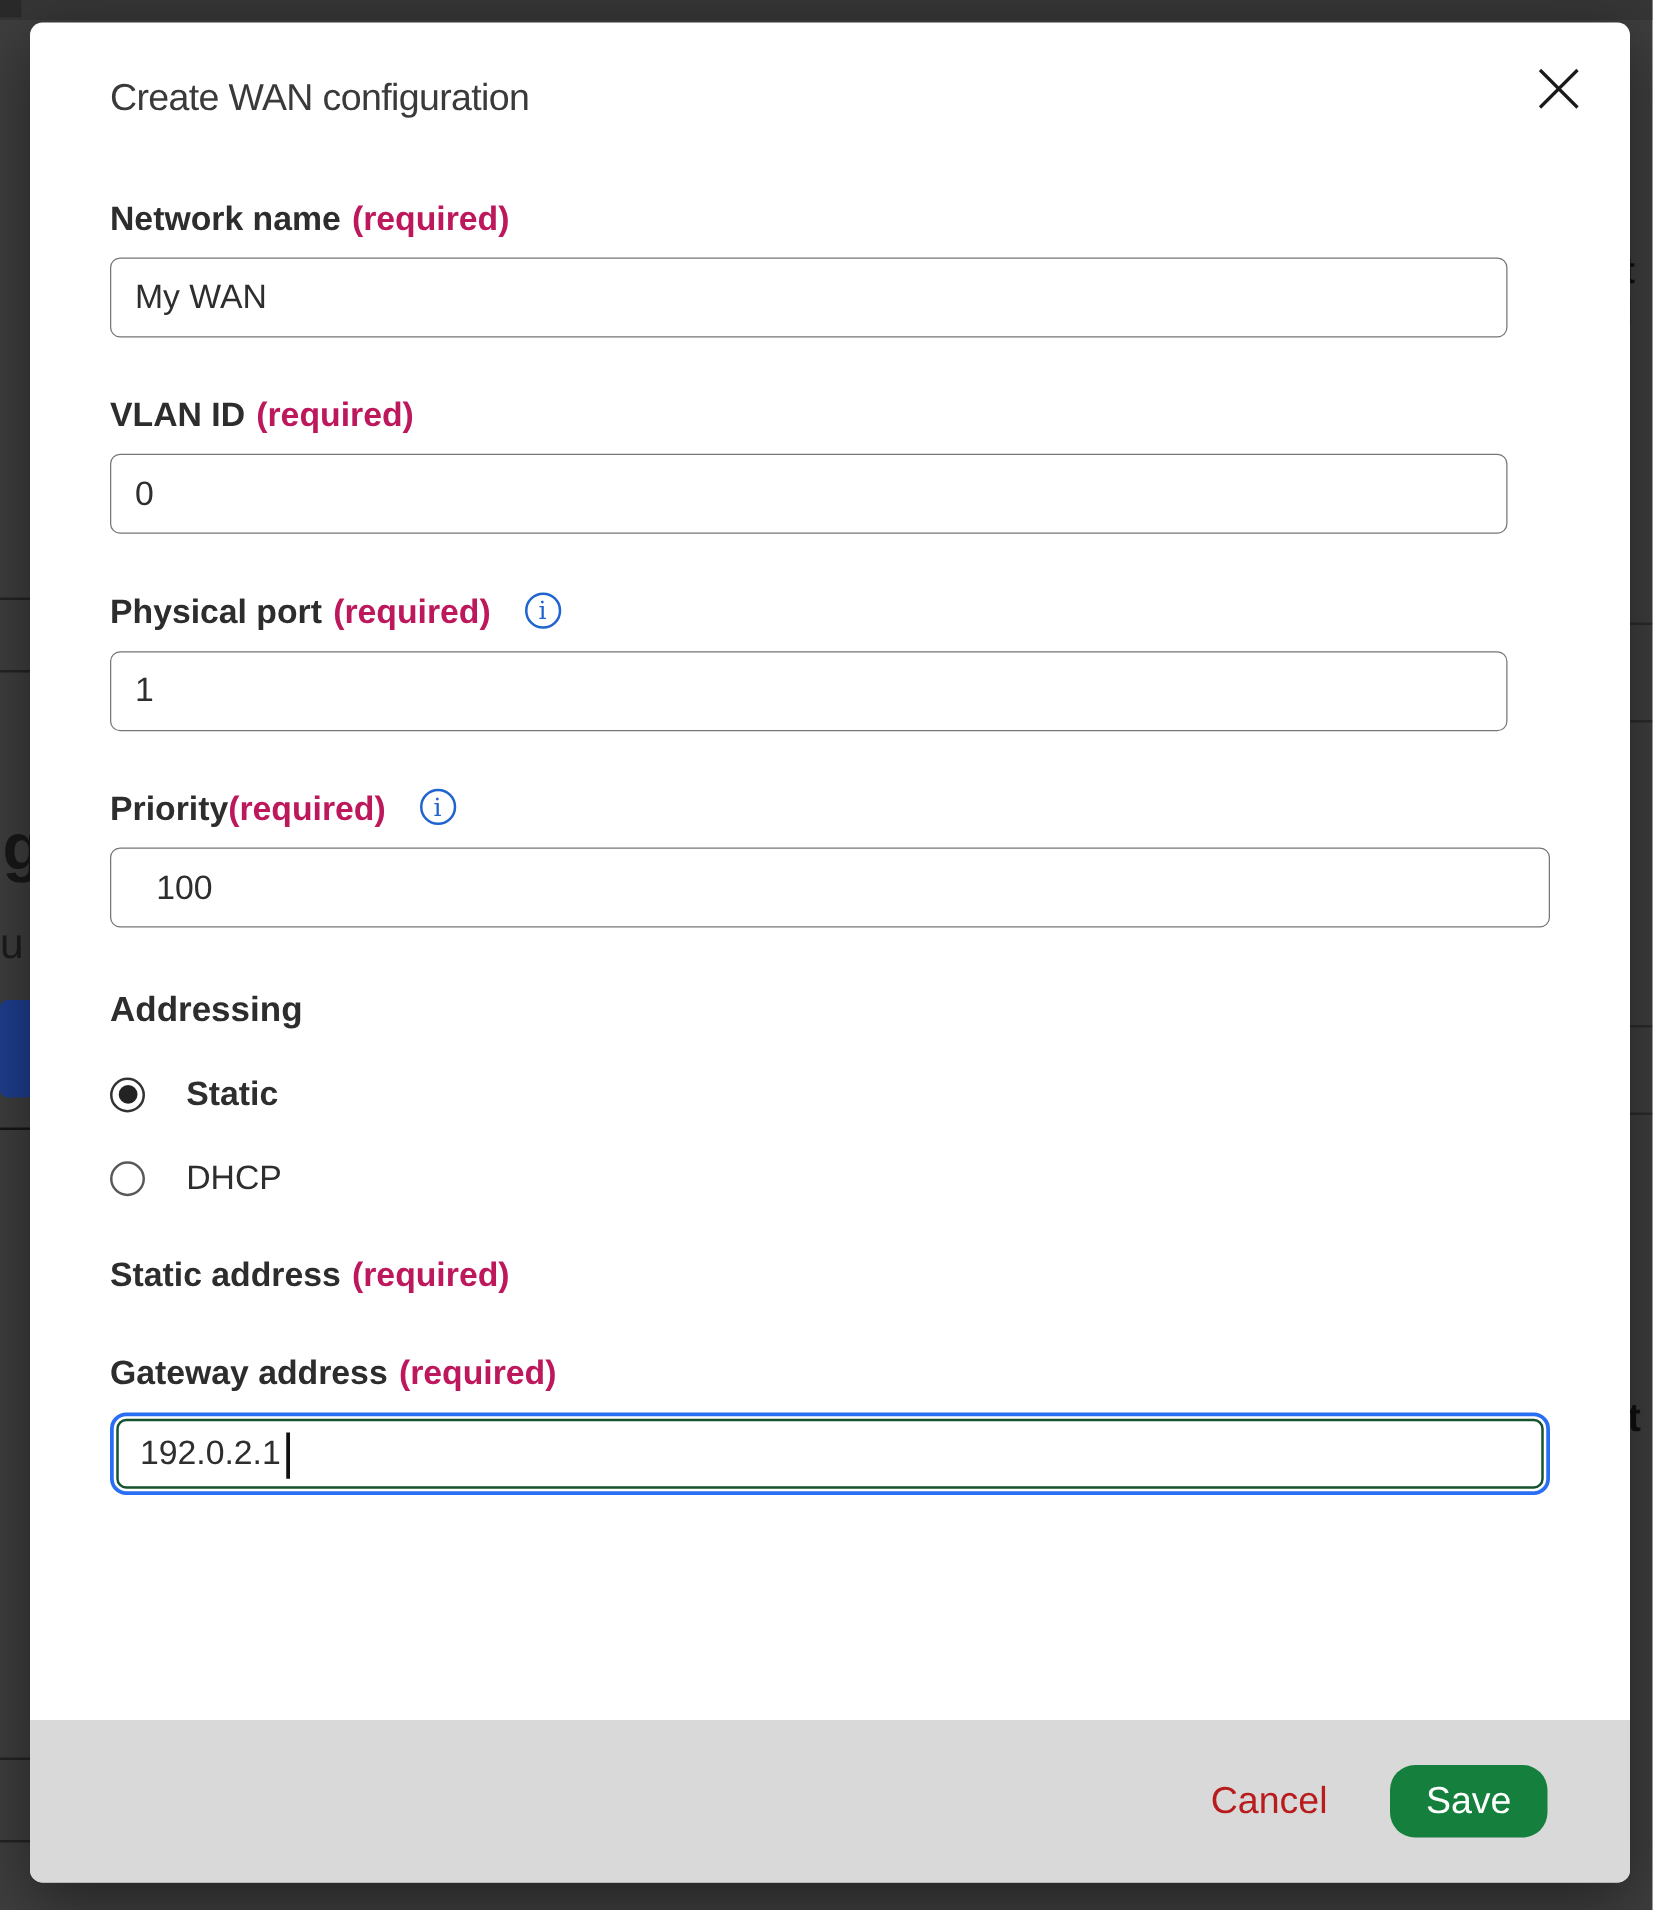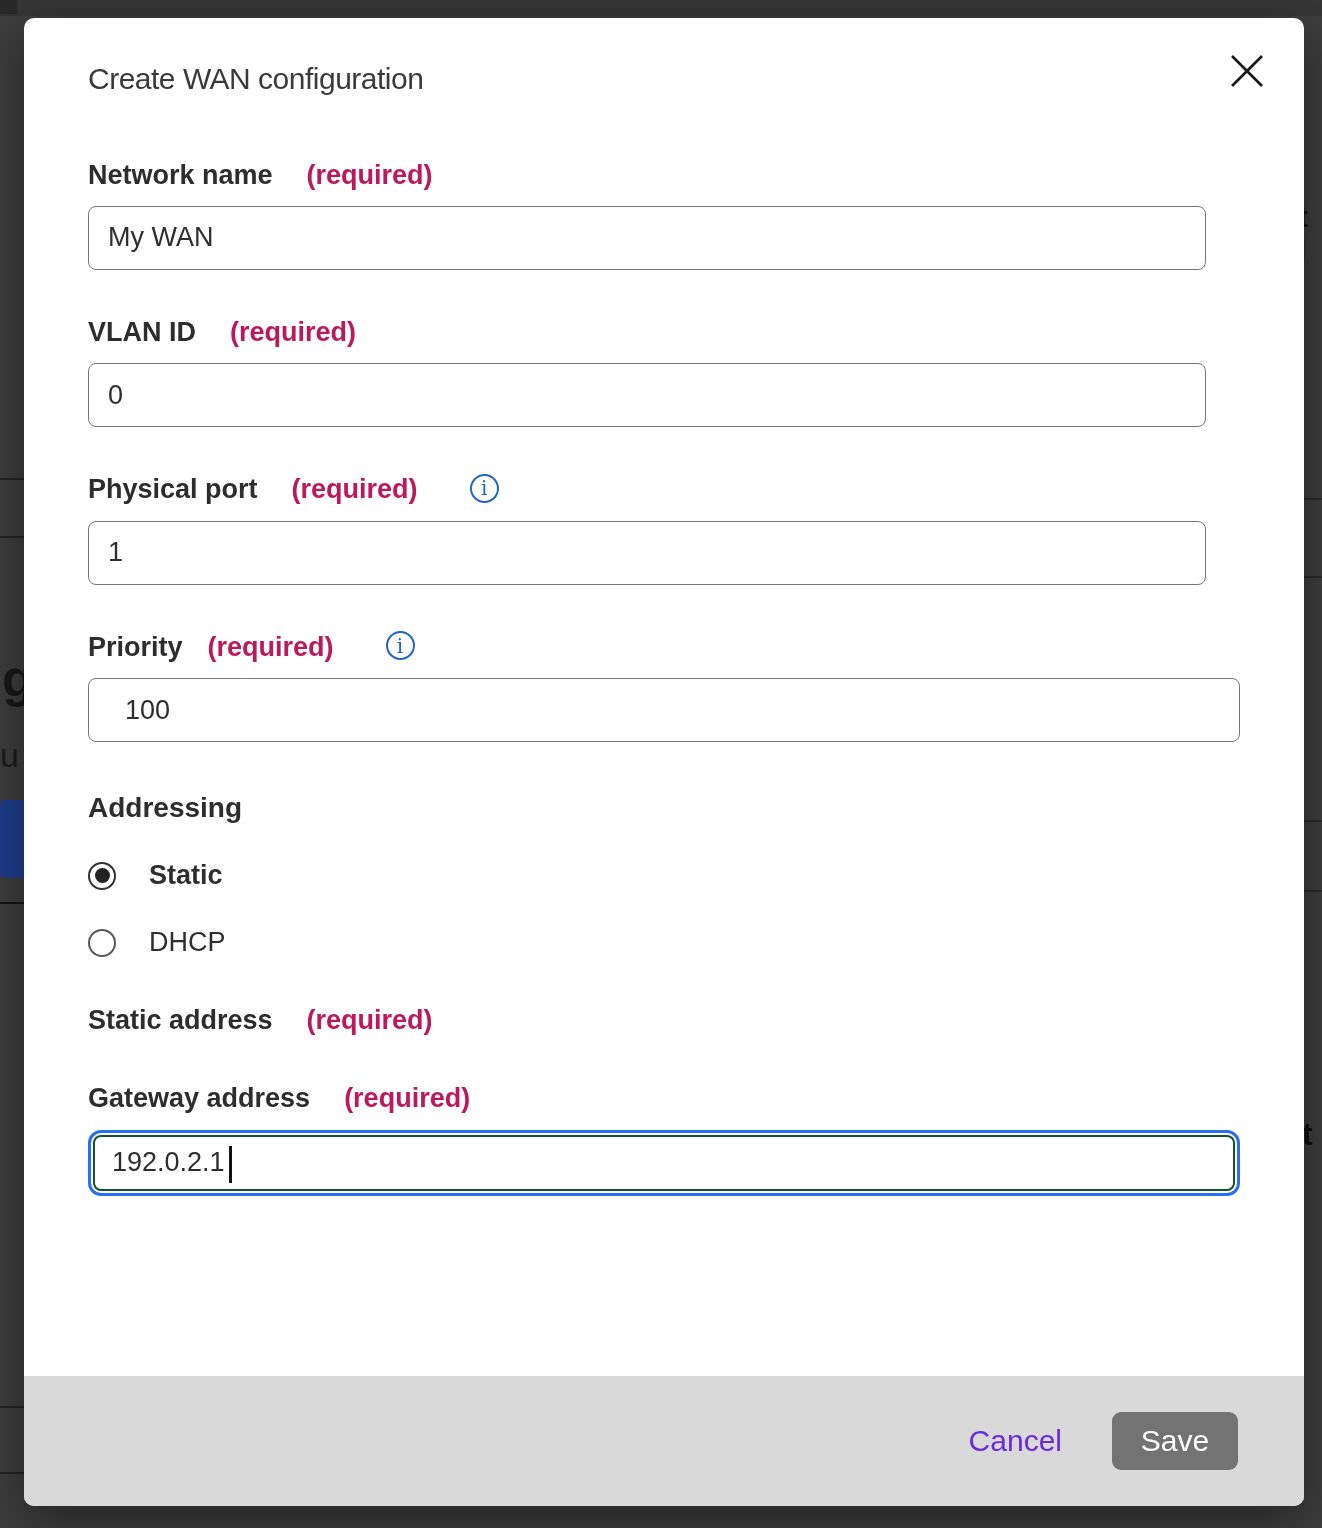--- a/index.html
+++ b/index.html
@@ -40,21 +40,21 @@
     font-size:30px;font-weight:400;color:#3a3a3a;letter-spacing:-0.5px;
     margin:0;line-height:1.15;
   }
   .close-btn{
     position:absolute;top:30px;right:34px;width:46px;height:46px;
     display:flex;align-items:center;justify-content:center;cursor:pointer;
   }
   
   .field{margin-top:46px;}
   .field.first{margin-top:62px;}
-  .field-label{font-size:27px;color:#303030;display:flex;align-items:center;line-height:1.2;margin-bottom:15px;gap:25px;}
+  .field-label{font-size:27px;color:#303030;display:flex;align-items:center;line-height:1.2;margin-bottom:15px;}
   .label-name{font-weight:700;color:#2d2d2d;}
   .label-required{font-weight:700;color:#be185d;margin-left:9px;}
   .label-required.nospace{margin-left:0;}
   .info-icon{
     display:inline-flex;align-items:center;justify-content:center;
     width:29px;height:29px;box-sizing:border-box;margin-left:27px;
     border:2.5px solid #2064cf;border-radius:50%;
     color:#2064cf;font-size:20px;font-family:"DejaVu Serif",serif;
     cursor:pointer;transform:translateY(-1px);
   }
@@ -90,26 +90,26 @@
     position:absolute;left:138px;top:13px;width:3px;height:37px;background:#111;
   }
   
   .modal-footer{
     position:absolute;left:0;right:0;bottom:0;height:130px;
     background:#d9d9d9;border-radius:0 0 10px 10px;
     display:flex;align-items:center;justify-content:flex-end;
     padding-right:66px;box-sizing:border-box;
   }
   .cancel-btn{
-    background:none;border:none;font-family:inherit;font-size:30px;color:#6d28d9;
+    background:none;border:none;font-family:inherit;font-size:30px;color:#b91c1c;
     cursor:pointer;padding:10px 0;margin-right:50px;
   }
   .save-btn{
-    width:126px;height:58px;border:none;border-radius:9px;cursor:pointer;
-    background:#737373;color:#fff;font-family:inherit;font-size:30px;
+    width:126px;height:58px;border:none;border-radius:20px;cursor:pointer;
+    background:#15803d;color:#fff;font-family:inherit;font-size:30px;
   }
 </style>
 </head>
 <body>
 
 <div class="bg-frag frag-topband"></div>
 <div class="bg-frag frag-topleft"></div>
 <div class="bg-frag frag-line frag-lineL1"></div>
 <div class="bg-frag frag-line frag-lineL2"></div>
 <div class="bg-frag frag-text frag-gu">gu</div>

